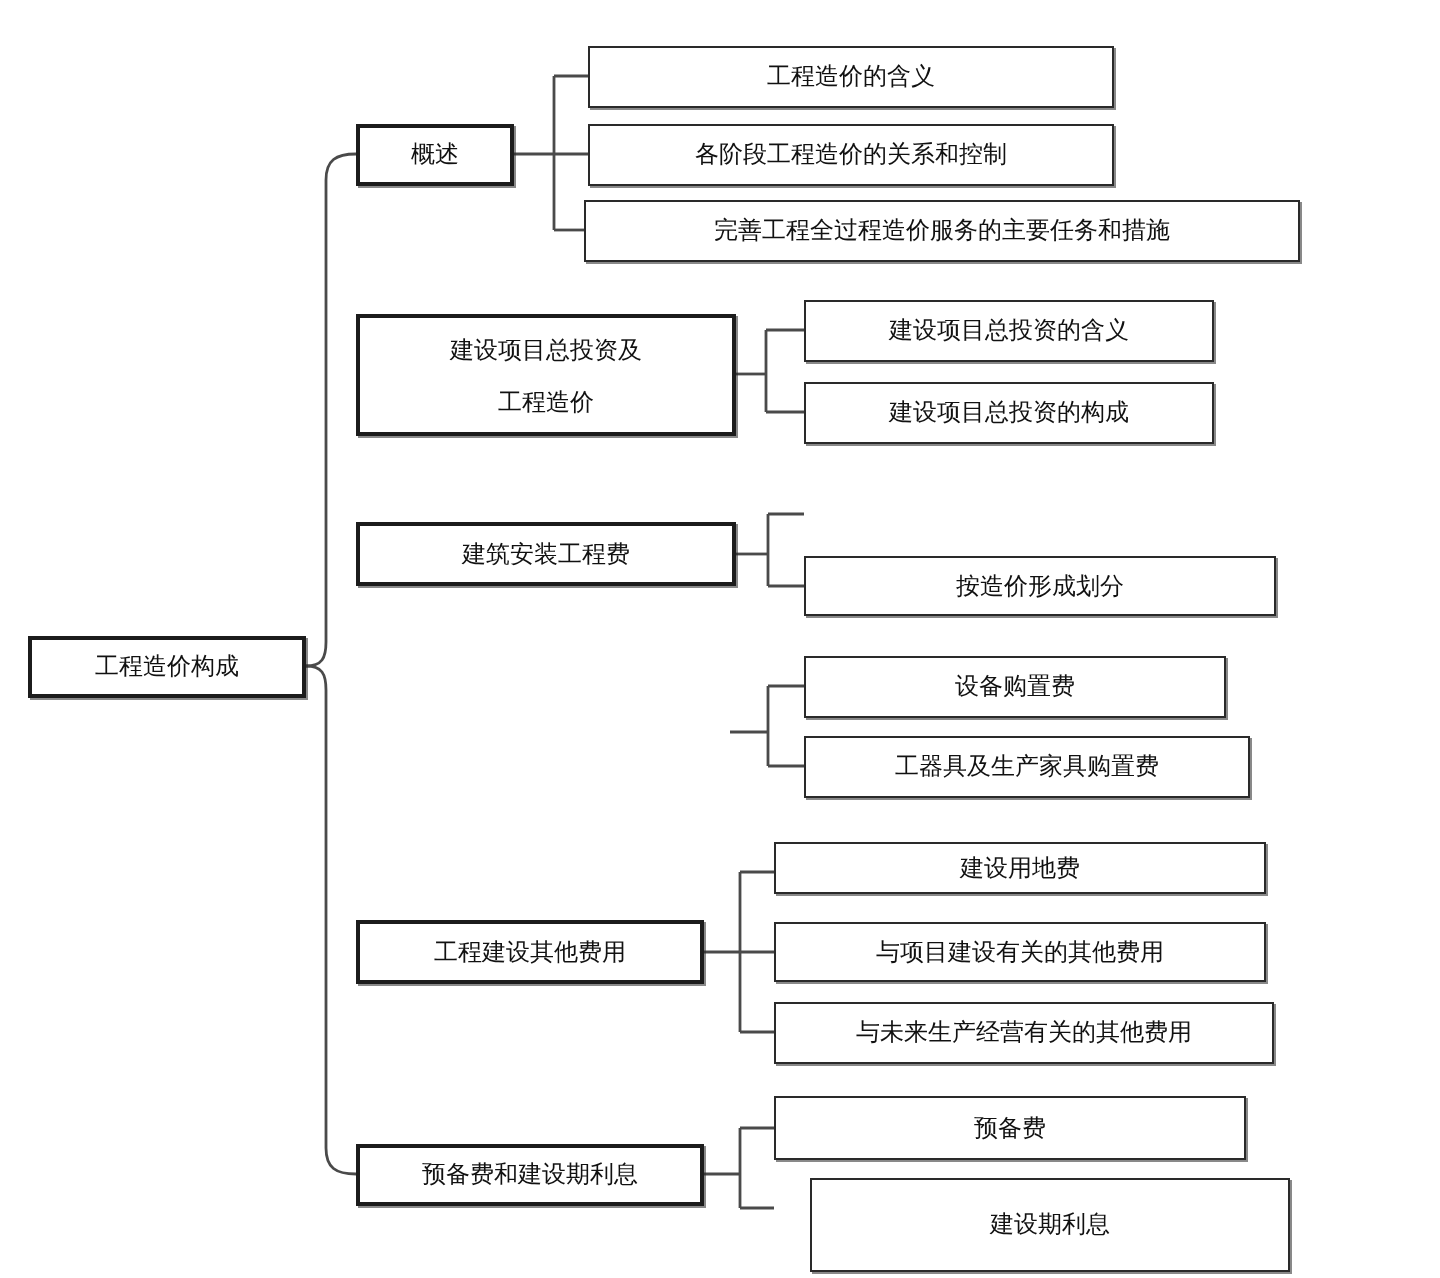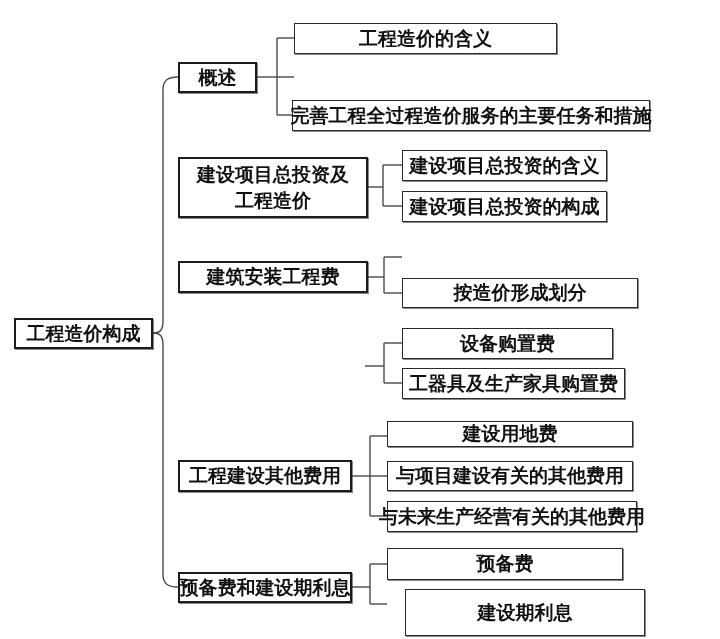--- a/index.html
+++ b/index.html
@@ -24,25 +24,24 @@
     height: 639px;
   }
   .box {
     position: absolute;
     box-sizing: border-box;
     background: #ffffff;
     display: flex;
     align-items: center;
     justify-content: center;
     text-align: center;
-    font-size: 19px;
+    font-size: 12px;
     line-height: 1.25;
     white-space: nowrap;
     box-shadow: 1px 1px 0 rgba(40,40,40,0.55);
-    font-weight: bold;
   }
   .branch, .root {
     border: 2px solid #1c1c1c;
   }
   .leaf {
     border: 1.4px solid #2a2a2a;
   }
   .two-line {
     flex-direction: column;
     line-height: 26px;
@@ -90,20 +89,21 @@
       <path d="M370,564 L370,604"></path>
       <path d="M370,564 L387,564"></path>
       <path d="M370,604 L387,604"></path>
     </g>
   </svg>
 
   <div class="box root" style="left:14px;top:318px;width:139px;height:31px">工程造价构成</div>
 
   <div class="box branch" style="left:178px;top:62px;width:79px;height:31px">概述</div>
   <div class="box leaf" style="left:294px;top:23px;width:263px;height:31px">工程造价的含义</div>
+  <div class="box leaf" style="left:294px;top:62px;width:263px;height:31px">各阶段工程造价的关系和控制</div>
   <div class="box leaf" style="left:292px;top:100px;width:358px;height:31px">完善工程全过程造价服务的主要任务和措施</div>
 
   <div class="box branch two-line" style="left:178px;top:157px;width:190px;height:61px">
     <span>建设项目总投资及</span>
     <span>工程造价</span>
   </div>
   <div class="box leaf" style="left:402px;top:150px;width:205px;height:31px">建设项目总投资的含义</div>
   <div class="box leaf" style="left:402px;top:191px;width:205px;height:31px">建设项目总投资的构成</div>
 
   <div class="box branch" style="left:178px;top:261px;width:190px;height:32px">建筑安装工程费</div>

